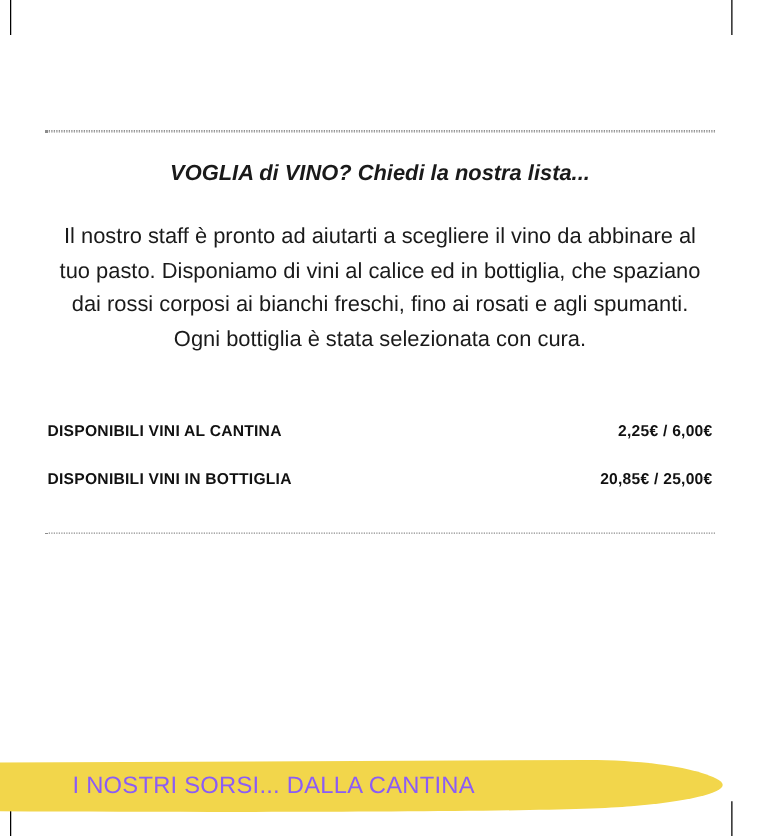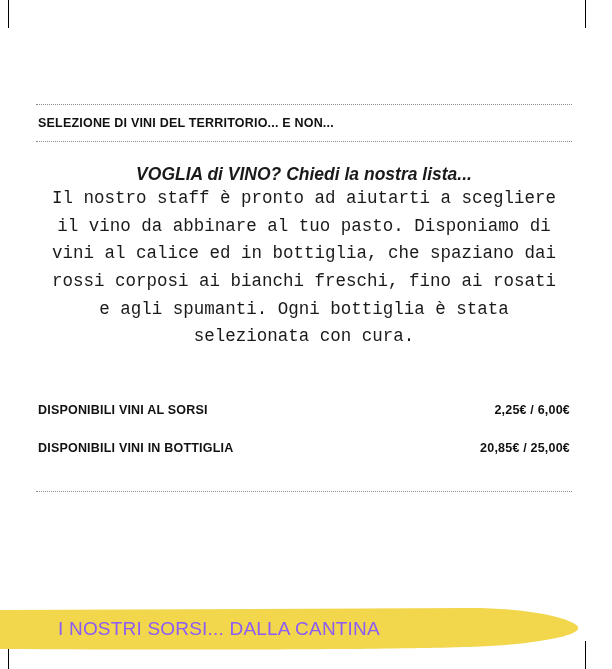--- a/index.html
+++ b/index.html
@@ -63,22 +63,22 @@
     font-size: 17.5px;
     color: #1a1a1a;
     margin-top: 22px;
   }
 
   .paragraph {
     text-align: center;
     font-size: 17.5px;
     line-height: 1.58;
     color: #1a1a1a;
+    margin-top: 26px;
     padding: 0 8px;
-    font-family: Liberation Mono, monospace;
   }
 
   .price-list {
     margin-top: 52px;
   }
   .price-row {
     display: flex;
     align-items: baseline;
     justify-content: space-between;
     padding: 0 2px;
@@ -138,32 +138,31 @@
 
   <div class="crop-mark cm-tl-v"></div>
   <div class="crop-mark cm-tr-v"></div>
   <div class="crop-mark cm-bl-v"></div>
   <div class="crop-mark cm-br-v"></div>
 
   <div class="content">
 
     <hr class="dotted-rule">
 
-    <div class="section-title">SELEZIONE DI VINI DEL TERRITORIO... E NON...</div>
 
     <hr class="dotted-rule">
 
     <div class="tagline">VOGLIA di VINO? Chiedi la nostra lista...</div>
 
     <div class="paragraph">Il nostro staff è pronto ad aiutarti a scegliere il vino da abbinare al tuo pasto. Disponiamo di vini al calice ed in bottiglia, che spaziano dai rossi corposi ai bianchi freschi, fino ai rosati e agli spumanti. Ogni bottiglia è stata selezionata con cura.</div>
 
     <div class="price-list">
 
       <div class="price-row">
-        <span class="price-label">DISPONIBILI VINI AL SORSI</span>
+        <span class="price-label">DISPONIBILI VINI AL CANTINA</span>
         <span class="price-value">2,25€ / 6,00€</span>
       </div>
 
       <div class="price-row">
         <span class="price-label">DISPONIBILI VINI IN BOTTIGLIA</span>
         <span class="price-value">20,85€ / 25,00€</span>
       </div>
 
     </div>
 

